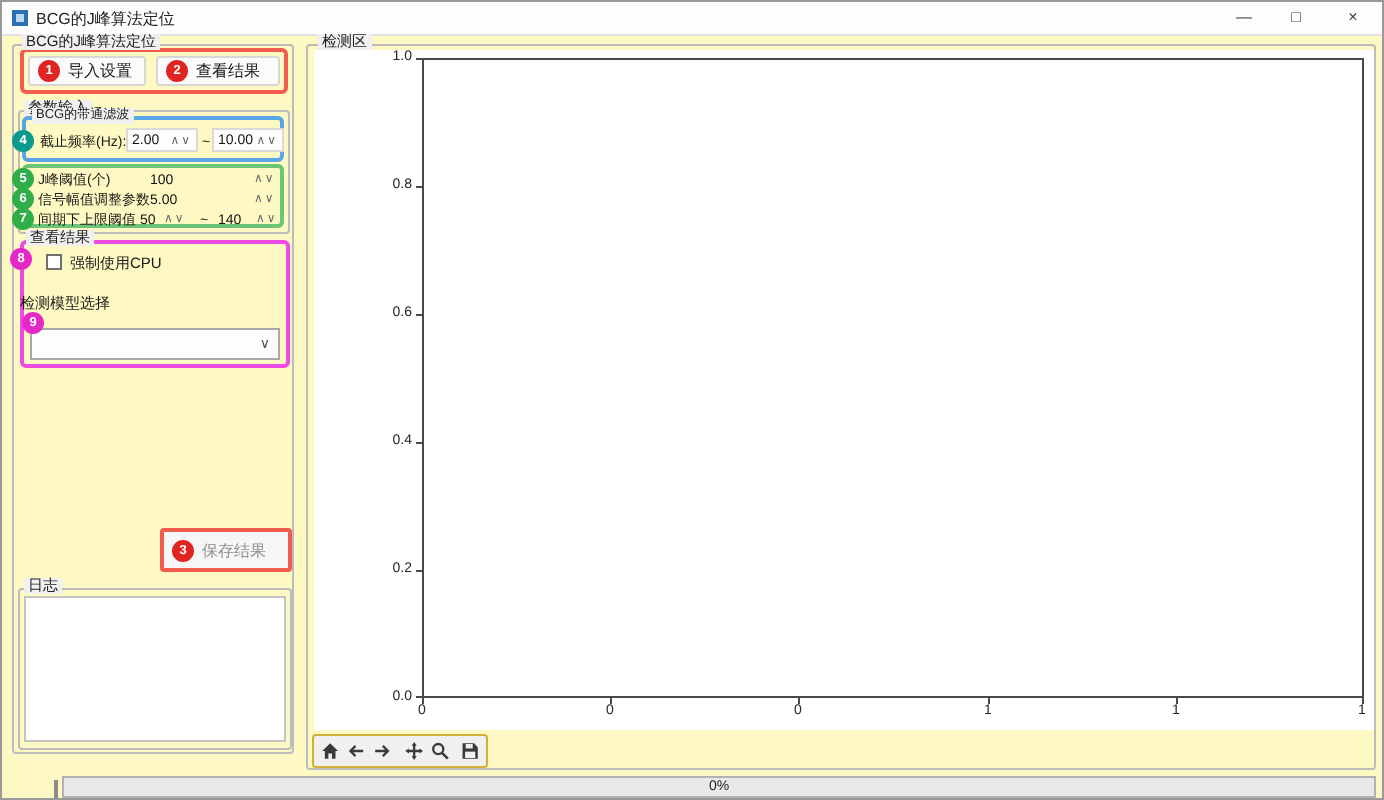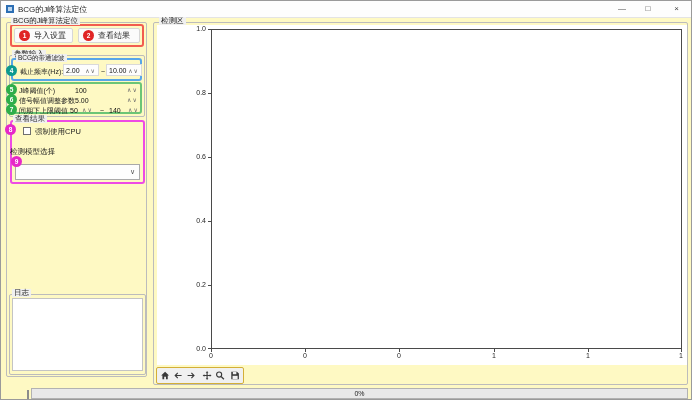--- a/index.html
+++ b/index.html
@@ -134,20 +134,24 @@
   <span class="circle c-magenta" style="left:4px;top:123px;">8</span>
   <span class="checkbox" style="left:22px;top:126px;"></span>
   <span class="lbl" style="left:34px;top:126px;font-size:7.5px;">强制使用CPU</span>
   <div class="lbl" style="left:9px;top:146px;width:135px;text-align:left;font-size:7.5px;">检测模型选择</div>
   <span class="circle c-magenta" style="left:10px;top:155px;">9</span>
   <div class="combo" style="left:14px;top:163px;width:125px;height:16px;">
     <span class="sv"></span>
     <span class="ca">∨</span>
   </div>
 
+  <div class="btn btn-disabled" style="left:79px;top:263px;width:66px;height:22px;border:2px solid #f25c4f;background:#f6f6f6;">
+    <span class="circle c-red">3</span>
+    <span>保存结果</span>
+  </div>
 
   <div class="grp" style="left:8px;top:293px;width:137px;height:81px;"></div>
   <span class="grp-label" style="left:11px;top:288px;">日志</span>
   <div id="log-area"></div>
 
   <div class="grp" style="left:152px;top:21px;width:535px;height:363px;"></div>
   <span class="grp-label" style="left:158px;top:16px;">检测区</span>
 
   <div id="canvas"></div>
 

